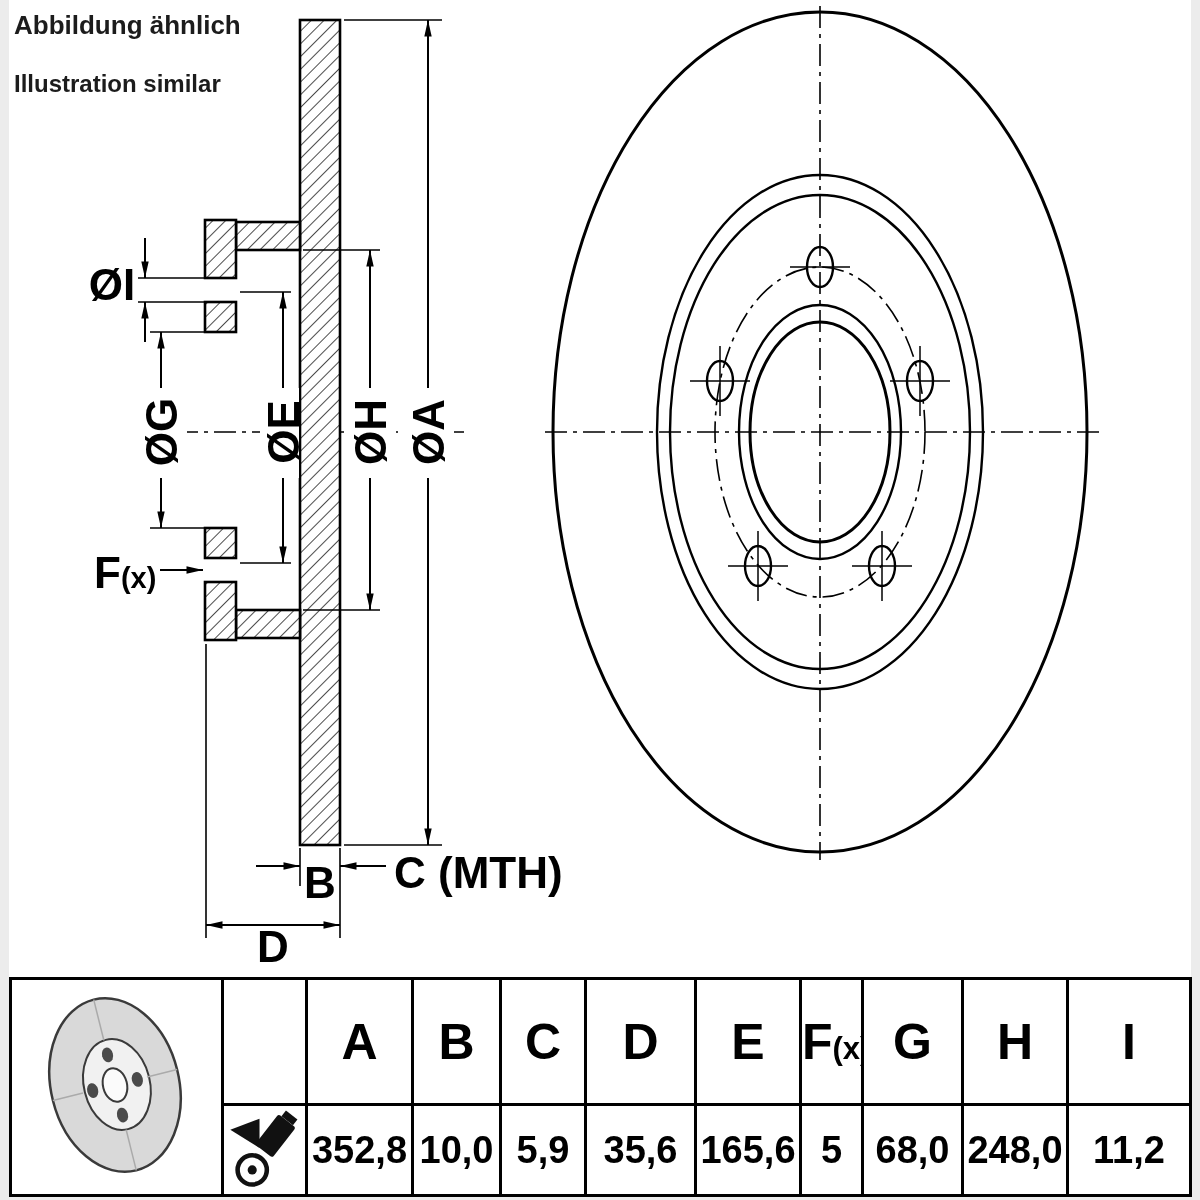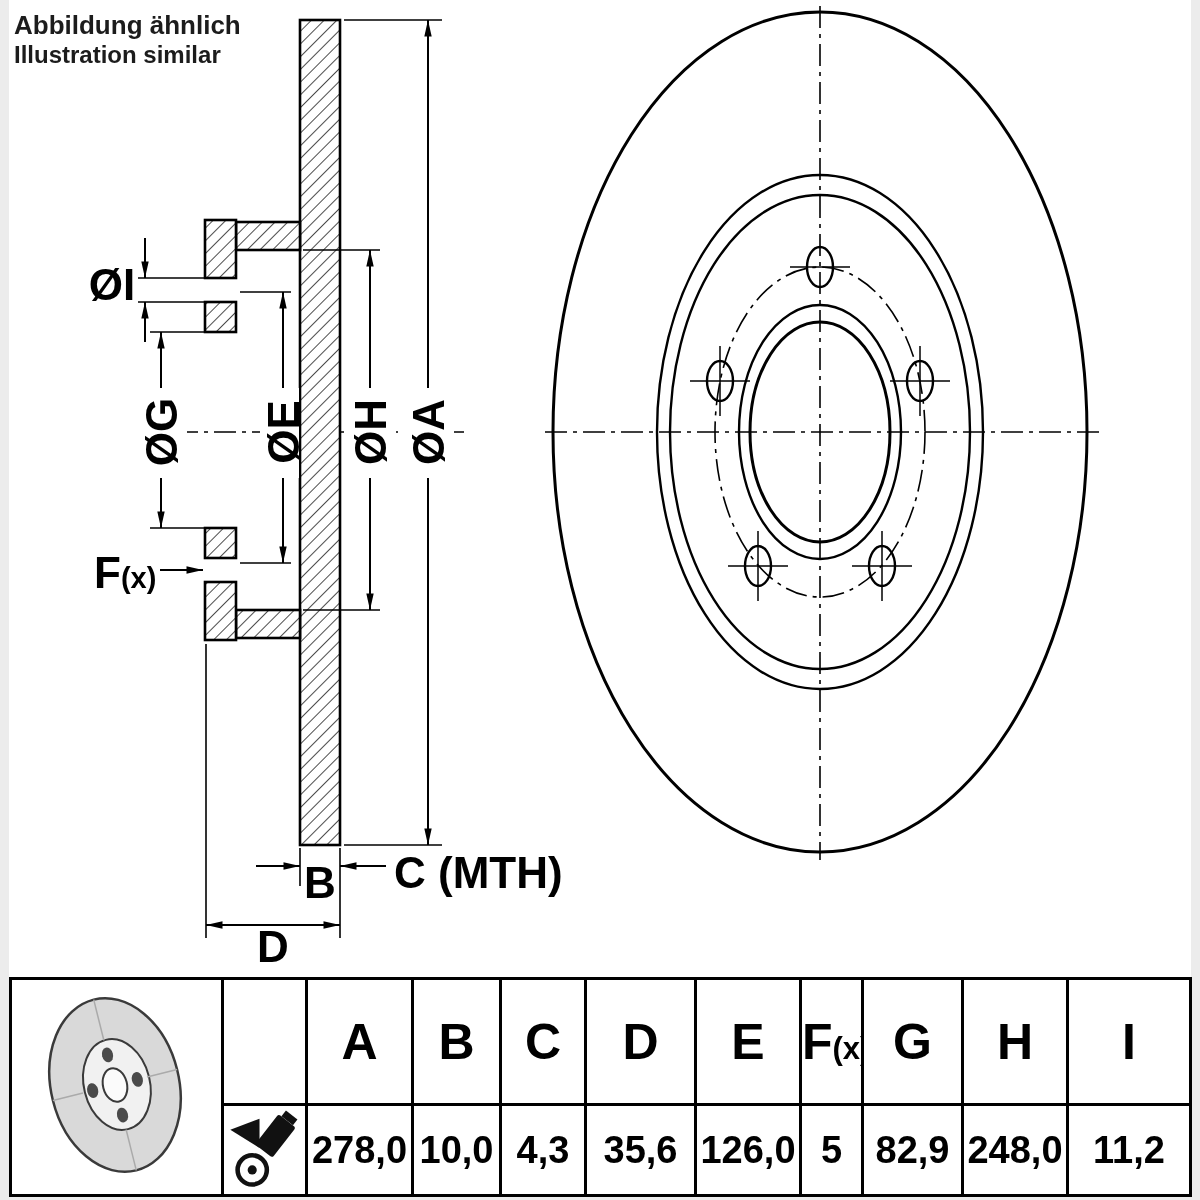--- a/index.html
+++ b/index.html
@@ -3,21 +3,21 @@
 <meta charset="utf-8">
 <style>
   html,body{margin:0;padding:0;background:#fff;}
   .page{position:relative;width:1200px;height:1200px;overflow:hidden;
         font-family:"Liberation Sans",sans-serif;background:#fff;}
   .edge{position:absolute;top:0;width:9px;height:1200px;background:#ececec;}
   .edge-l{left:0}.edge-r{right:0}
   .edge-b{position:absolute;left:0;bottom:0;width:1200px;height:3px;background:#ececec;}
   .note{position:absolute;left:14px;top:10px;font-weight:bold;color:#1c1c1c;line-height:1.18;}
   .note-de{font-size:26px;}
-  .note-en{font-size:24px;}
+  .note-en{font-size:24px;margin-top:29px;}
   svg.drawing{position:absolute;left:0;top:0;}
   
   .o3{fill:none;stroke:#000;stroke-width:3;}
   .o25{fill:none;stroke:#000;stroke-width:2.4;}
   .solid{stroke:#000;stroke-width:2.6;}
   .cl{fill:none;stroke:#000;stroke-width:1.6;stroke-dasharray:22 6 4 6;}
   .dim{stroke:#000;stroke-width:2;}
   .ext{stroke:#000;stroke-width:1.6;}
   .thin{stroke:#000;stroke-width:1.5;}
   .lbl{font-family:"Liberation Sans",sans-serif;font-weight:bold;font-size:44px;fill:#000;}
@@ -216,25 +216,25 @@
         <svg width="78" height="84" viewBox="0 0 84 92">
           <polygon points="4,26 36,14 36,46" fill="#111"></polygon>
           <g transform="rotate(38 54 32)">
             <rect x="42" y="12" width="24" height="42" rx="3" fill="#111"></rect>
             <rect x="46" y="4" width="16" height="8" fill="#111"></rect>
           </g>
           <circle cx="28" cy="70" r="16" fill="none" stroke="#111" stroke-width="5"></circle>
           <circle cx="28" cy="70" r="5" fill="#111"></circle>
         </svg>
       </td>
-      <td class="val">278,0</td>
+      <td class="val">352,8</td>
       <td class="val">10,0</td>
-      <td class="val">4,3</td>
+      <td class="val">5,9</td>
       <td class="val">35,6</td>
-      <td class="val">126,0</td>
+      <td class="val">165,6</td>
       <td class="val">5</td>
-      <td class="val">82,9</td>
+      <td class="val">68,0</td>
       <td class="val">248,0</td>
       <td class="val">11,2</td>
     </tr>
   </tbody>
     </table>
 </div>
 
 </body></html>

